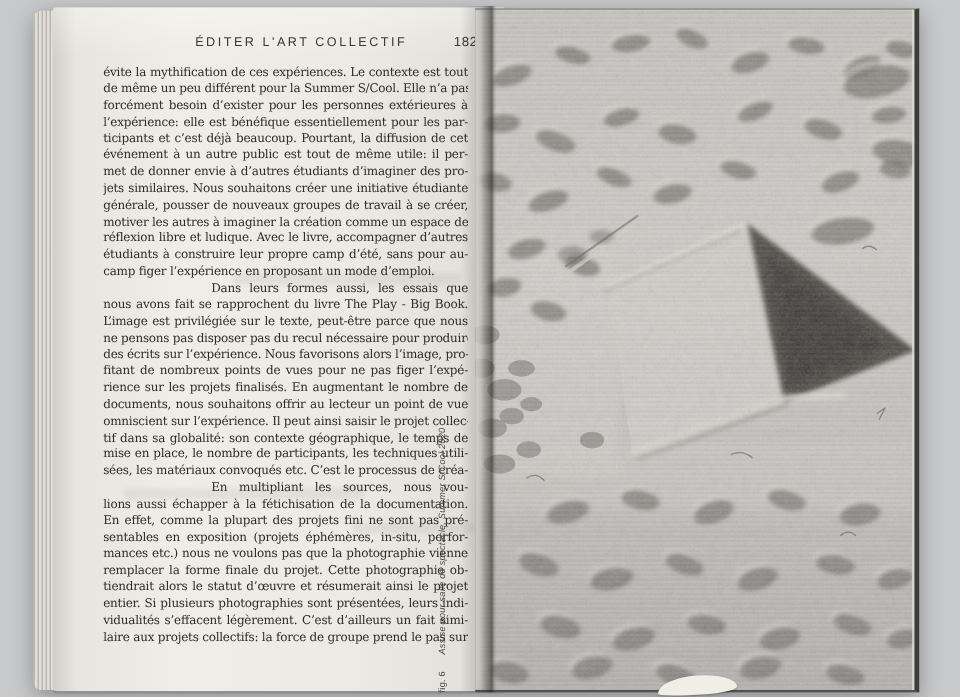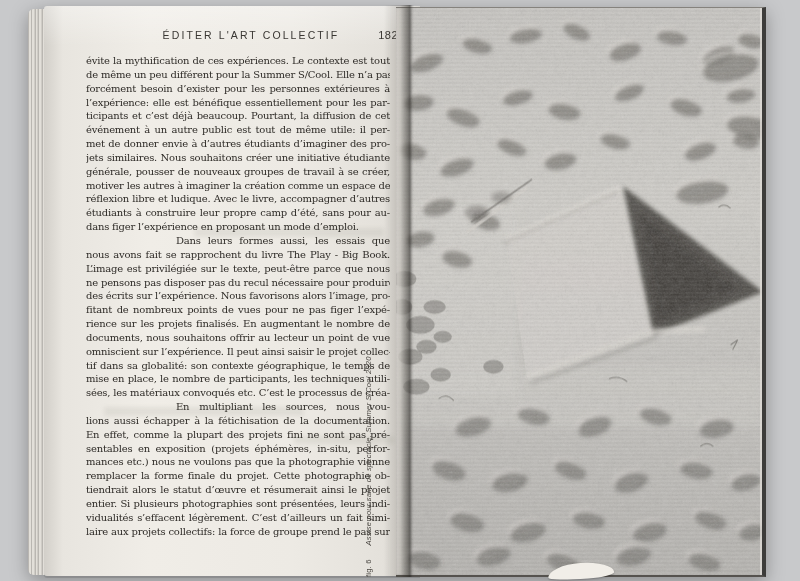--- a/index.html
+++ b/index.html
@@ -109,21 +109,21 @@
             <div class="line">forcément besoin d’exister pour les personnes extérieures à</div>
             <div class="line">l’expérience: elle est bénéfique essentiellement pour les par-</div>
             <div class="line">ticipants et c’est déjà beaucoup. Pourtant, la diffusion de cet</div>
             <div class="line">événement à un autre public est tout de même utile: il per-</div>
             <div class="line">met de donner envie à d’autres étudiants d’imaginer des pro-</div>
             <div class="line">jets similaires. Nous souhaitons créer une initiative étudiante</div>
             <div class="line">générale, pousser de nouveaux groupes de travail à se créer,</div>
             <div class="line">motiver les autres à imaginer la création comme un espace de</div>
             <div class="line">réflexion libre et ludique. Avec le livre, accompagner d’autres</div>
             <div class="line">étudiants à construire leur propre camp d’été, sans pour au-</div>
-            <div class="line endline">dans figer l’expérience en proposant un mode d’emploi.</div>
+            <div class="line endline">camp figer l’expérience en proposant un mode d’emploi.</div>
           </div>
           <div>
             <div class="line firstline">Dans leurs formes aussi, les essais que</div>
             <div class="line">nous avons fait se rapprochent du livre The Play - Big Book.</div>
             <div class="line">L’image est privilégiée sur le texte, peut-être parce que nous</div>
             <div class="line">ne pensons pas disposer pas du recul nécessaire pour produire</div>
             <div class="line">des écrits sur l’expérience. Nous favorisons alors l’image, pro-</div>
             <div class="line">fitant de nombreux points de vues pour ne pas figer l’expé-</div>
             <div class="line">rience sur les projets finalisés. En augmentant le nombre de</div>
             <div class="line">documents, nous souhaitons offrir au lecteur un point de vue</div>

